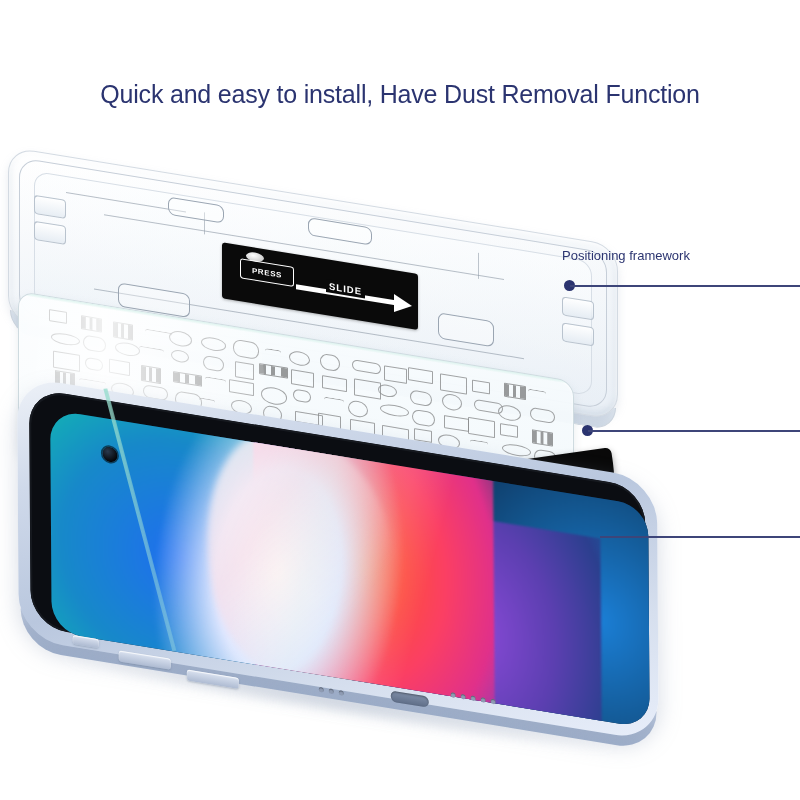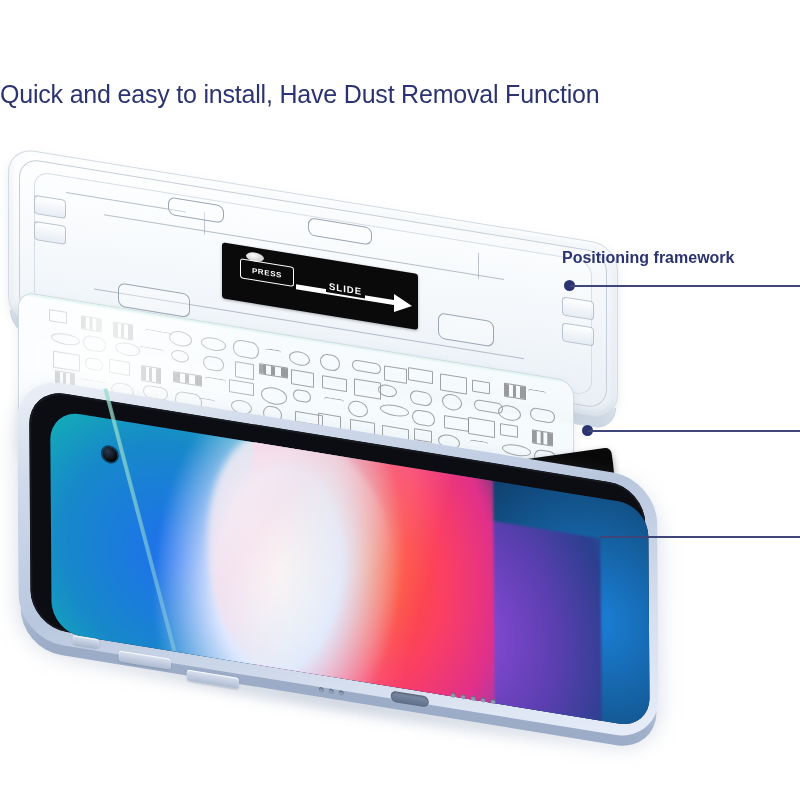--- a/index.html
+++ b/index.html
@@ -7,29 +7,29 @@
     width:800px;height:800px;
     background:#ffffff;
     font-family:"Liberation Sans", sans-serif;
     overflow:hidden;
     position:relative;
   }
   #stage{position:absolute;inset:0;width:800px;height:800px;overflow:hidden;background:#fff;}
 
   
   .headline{
-    position:absolute;left:0;right:0;text-align:left;
+    position:absolute;left:0;right:0;text-align:center;
     color:#2b3470;white-space:nowrap;
   }
   #h-sub{top:80px;font-size:25px;font-weight:400;letter-spacing:-0.2px;}
   #h-main{top:113px;font-size:39px;font-weight:400;letter-spacing:-0.4px;}
 
   
   .callout{position:absolute;color:#2b3470;}
-  .callout .ctitle{font-size:16px;font-weight:700;white-space:nowrap;line-height:1.1;}
+  .callout .ctitle{font-size:13px;font-weight:400;white-space:nowrap;line-height:1.1;}
   .leader{position:absolute;height:2px;background:#3d4579;}
   .leader-dot{position:absolute;width:11px;height:11px;border-radius:50%;background:#2b3470;}
 
   #call-1{left:558px;top:249px;}
   #call-1 .ctitle{margin-left:4px;}
   #lead-1{left:570px;top:285px;width:230px;}
   #dot-1{left:564px;top:280px;}
 
   #call-2{left:572px;top:394px;}
   #call-2 .ctitle{margin-left:4px;}

